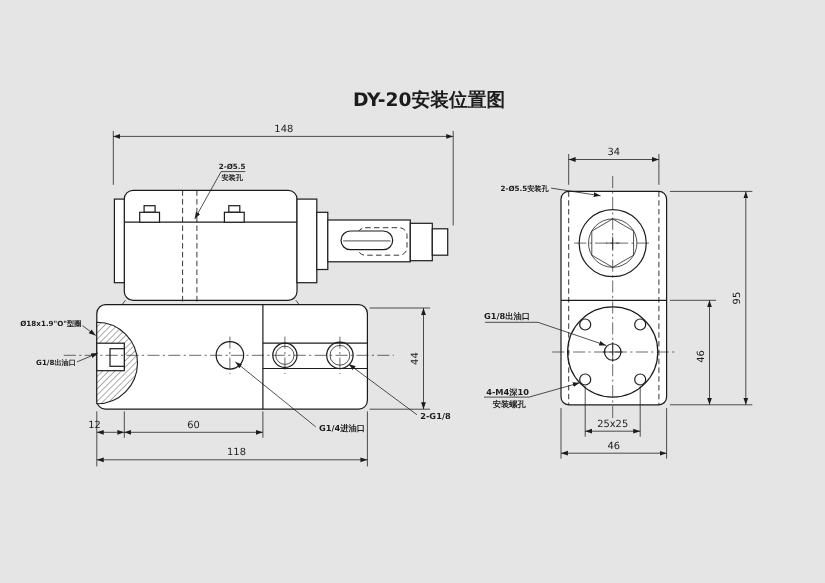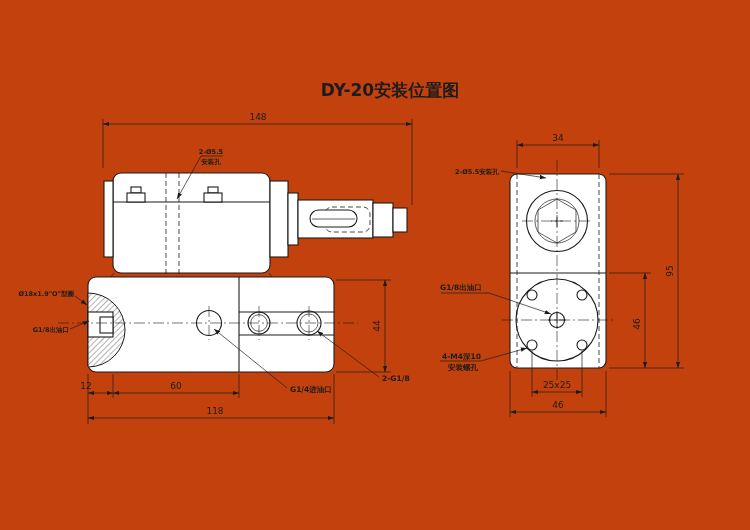--- a/index.html
+++ b/index.html
@@ -1,16 +1,16 @@
 <!DOCTYPE html>
 <html><head>
 <meta charset="utf-8">
 <style>
   html,body{margin:0;padding:0;background:#ffffff;}
-  #stage{position:relative;width:750px;height:530px;background:#c2410c;overflow:hidden;
+  #stage{position:relative;width:750px;height:530px;background:#e5e5e5;overflow:hidden;
          font-family:"DejaVu Sans", sans-serif;}
   svg{position:absolute;left:0;top:0;}
   text{fill:#1c1c1c;}
   .obj{stroke:#1c1c1c;stroke-width:1.1;fill:none;}
   .objw{stroke:#1c1c1c;stroke-width:1.1;fill:#ffffff;}
   .thin{stroke:#1c1c1c;stroke-width:0.7;fill:none;}
   .hid{stroke:#1c1c1c;stroke-width:0.8;fill:none;stroke-dasharray:5 3;}
   .cl{stroke:#1c1c1c;stroke-width:0.6;fill:none;stroke-dasharray:11 3 2 3;}
   .dimtxt{font-size:9px;}
   .lbl{font-size:7.5px;font-weight:600;}

